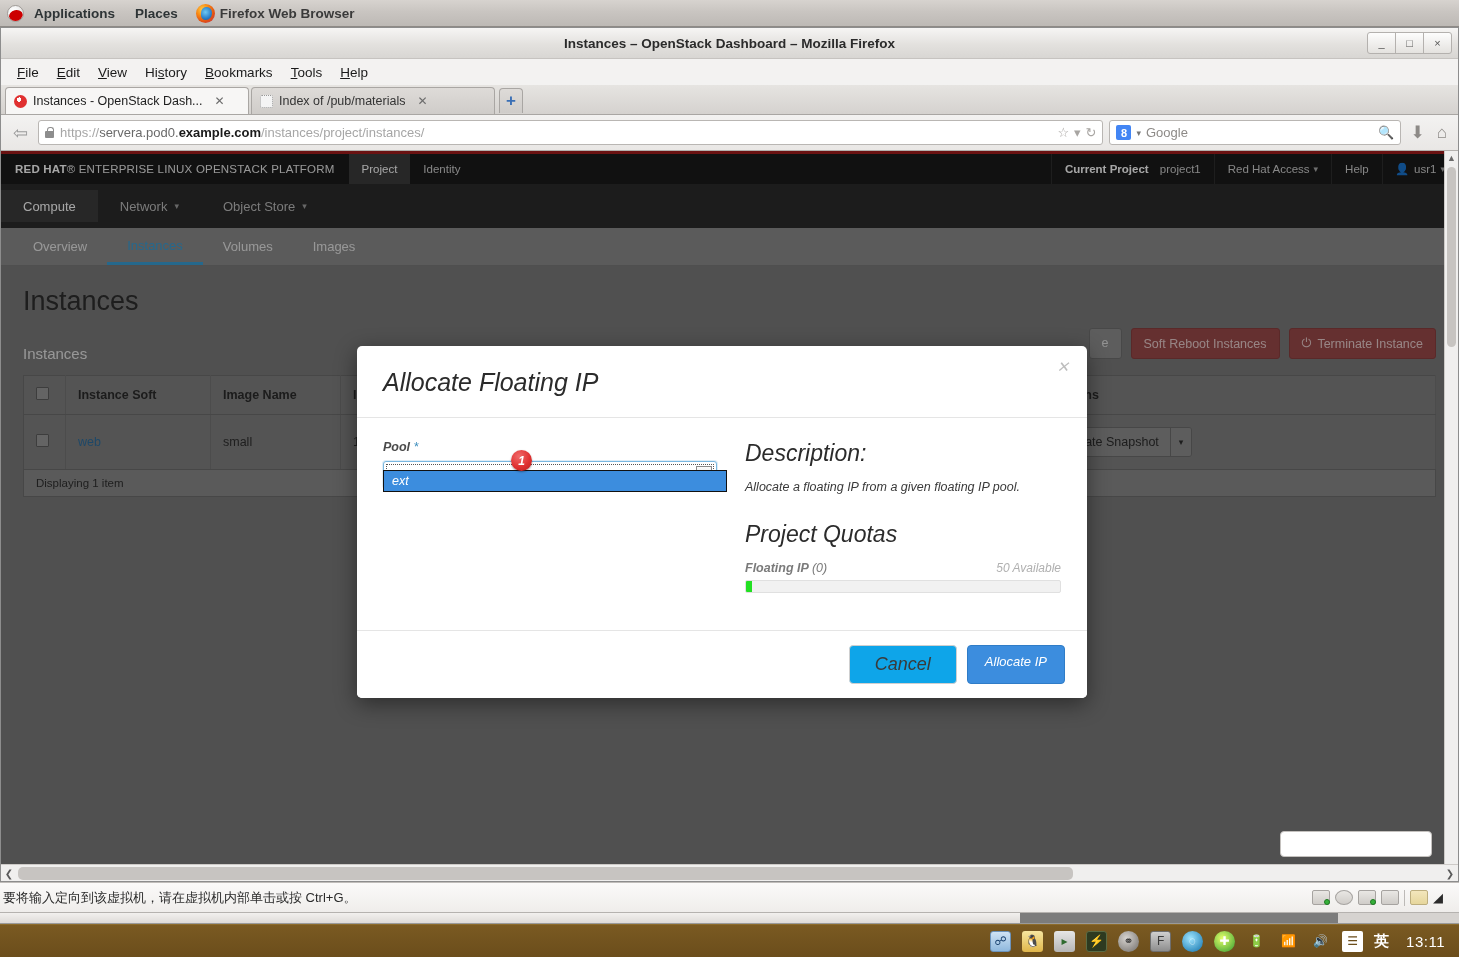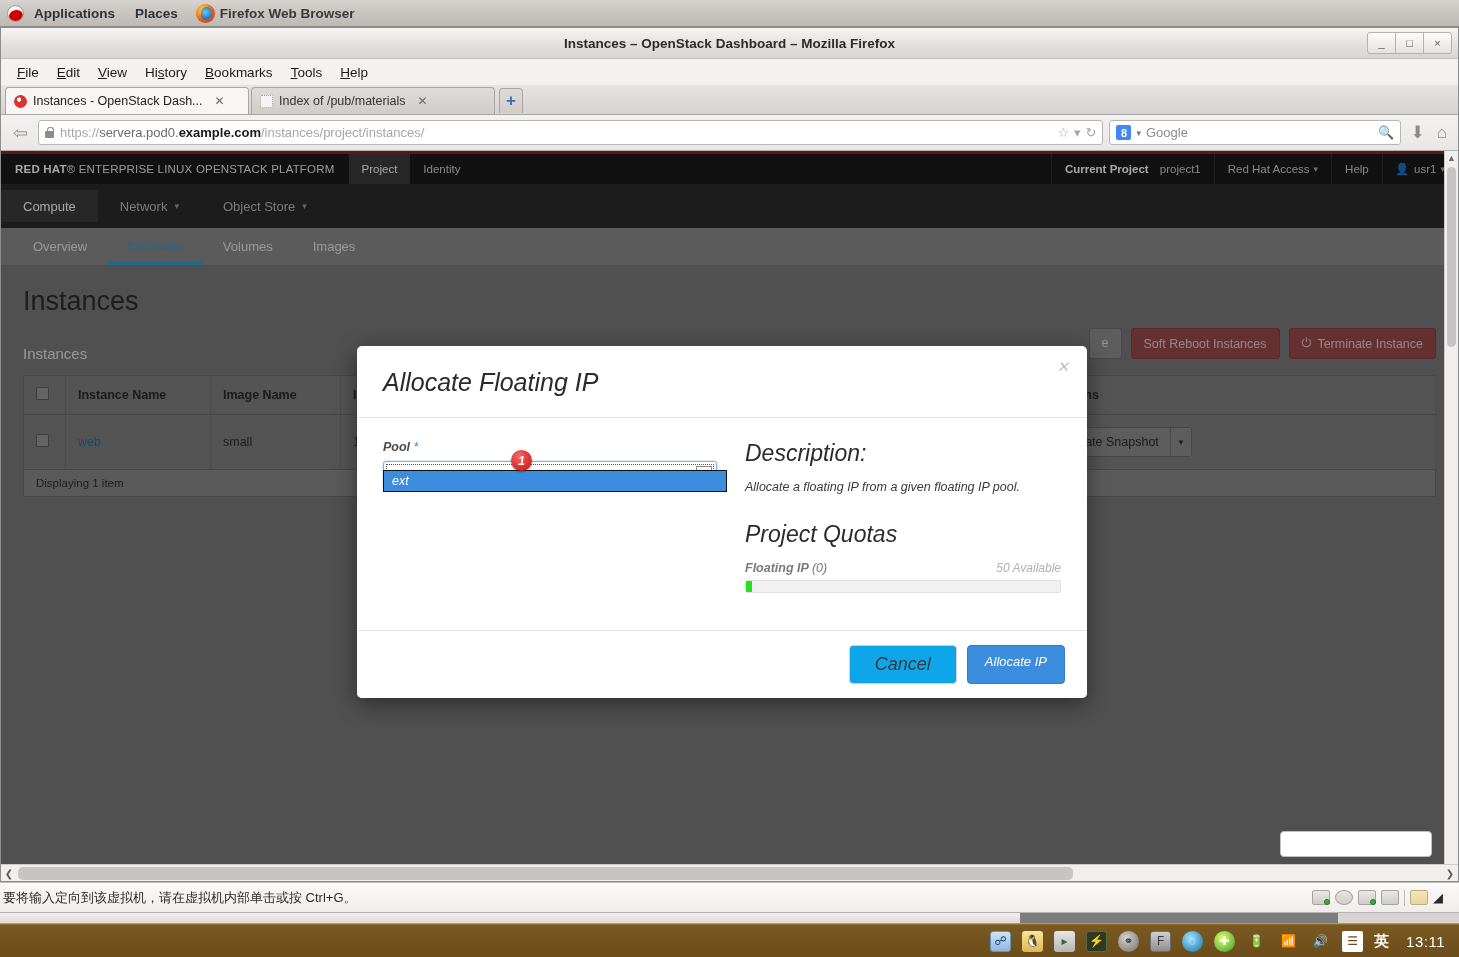--- a/index.html
+++ b/index.html
@@ -444,21 +444,21 @@
           <div class="btn-red">
               <span>⏻</span>
               <span>Terminate Instance</span>
             </div>
         </div>
 
         <table class="hz">
           <thead>
             <tr>
               <th style="width:42px"><span class="ckbox"></span></th>
-              <th style="width:145px">Instance Name</th>
+              <th style="width:145px">Instance Soft</th>
               <th style="width:130px">Image Name</th>
               <th style="width:300px">IP ...</th>
               <th style="width:400px">... since created</th>
               <th>Actions</th>
             </tr>
           </thead>
           <tbody>
             <tr>
               <td><span class="ckbox"></span></td>
               <td><a href="#">web</a></td>

